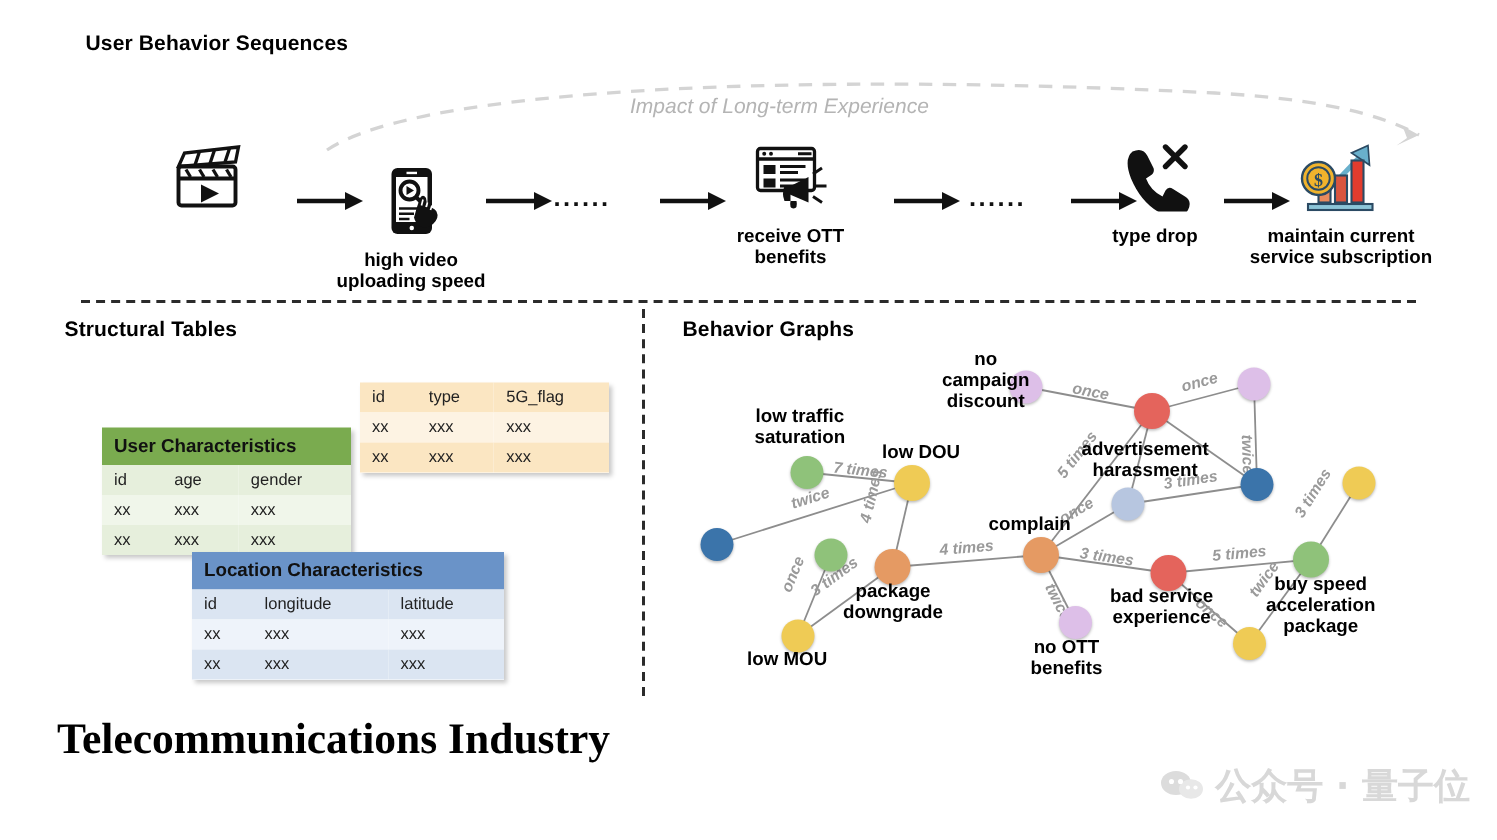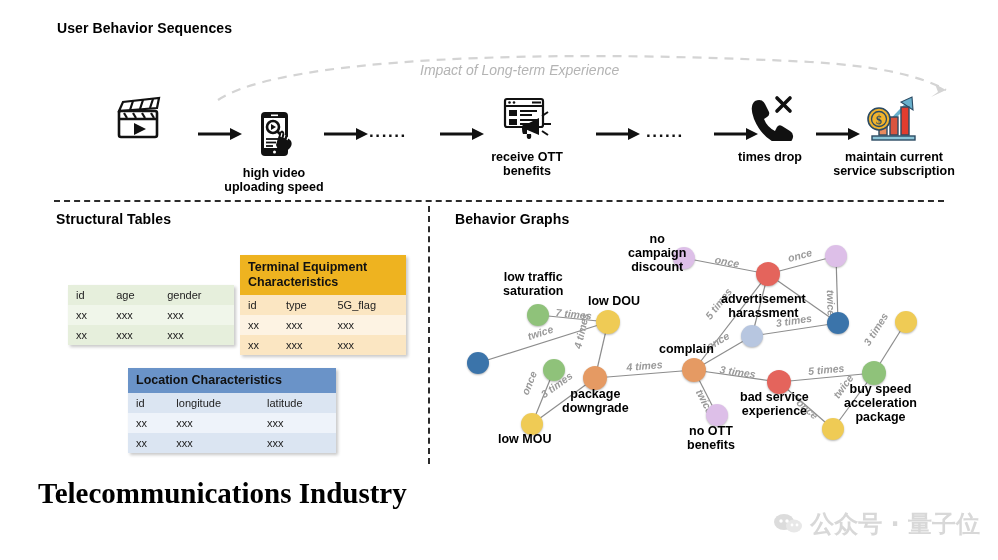--- a/index.html
+++ b/index.html
@@ -6,21 +6,21 @@
   body{
     width:998px;height:560px;background:#ffffff;
     font-family:"Liberation Sans",sans-serif;
     color:#000;overflow:hidden;position:relative;
   }
   .fig{position:absolute;left:0;top:0;width:998px;height:560px;}
 
   
   .sec-title{position:absolute;font-weight:bold;font-size:14px;letter-spacing:.1px;color:#000;}
   #t-sequences{left:57px;top:20px;}
-  #t-tables{left:56px;top:211px;}
+  #t-tables{left:43px;top:211px;}
   #t-graphs{left:455px;top:211px;}
 
   
   .hdash{position:absolute;border-top:2px dashed #2b2b2b;}
   #sep-h{left:54px;top:200px;width:890px;}
   .vdash{position:absolute;border-left:2px dashed #2b2b2b;}
   #sep-v{left:428px;top:206px;height:258px;}
 
   
   .seq{position:absolute;left:54px;top:92px;width:890px;height:100px;}
@@ -209,21 +209,21 @@
     <div class="seq-item" style="left:668px;top:0;width:96px;">
       <div class="seq-icon">
         <svg width="52" height="46" viewBox="0 0 52 46">
           <path d="M11,6 q7,-3 10,3 l4,8 q1,3 -2,5 l-3,2 q3,8 11,12 l2,-4 q2,-3 5,-1 l8,5 q5,3 2,9 q-4,7 -14,4 Q18,43 10,24 Q5,11 11,6 z" fill="#111"></path>
           <g stroke="#111" stroke-width="3.6" stroke-linecap="round">
             <line x1="33" y1="3" x2="46" y2="16"></line>
             <line x1="46" y1="3" x2="33" y2="16"></line>
           </g>
         </svg>
       </div>
-      <div class="seq-label">times drop</div>
+      <div class="seq-label">type drop</div>
     </div>
 
     <svg class="arrow" style="left:760px;">
       <line x1="2" y1="6" x2="34" y2="6" stroke="#111" stroke-width="3"></line>
       <polygon points="34,0 46,6 34,12" fill="#111"></polygon>
     </svg>
 
     <div class="seq-item" style="left:752px;top:0;width:176px;">
       <div class="seq-icon">
         <svg width="62" height="50" viewBox="0 0 62 50">
@@ -239,20 +239,21 @@
           <circle cx="16" cy="26" r="7.5" fill="none" stroke="#2b4a63" stroke-width="1.3"></circle>
           <text x="16" y="31" font-size="12" font-weight="bold" text-anchor="middle" fill="#2b4a63" font-family="Liberation Serif, serif">$</text>
         </svg>
       </div>
       <div class="seq-label">maintain current
 service subscription</div>
     </div>
   </div>
 
   <div class="tbl" id="tbl-user">
+    <div class="th">User Characteristics</div>
     <table>
       <tbody>
           <tr class="r0">
         <td>id</td>
         <td>age</td>
         <td>gender</td>
       </tr>
       <tr class="r1">
         <td>xx</td>
         <td>xxx</td>
@@ -261,21 +262,20 @@
       <tr class="r2">
         <td>xx</td>
         <td>xxx</td>
         <td>xxx</td>
       </tr>
     </tbody>
       </table>
   </div>
 
   <div class="tbl" id="tbl-term">
-    <div class="th">Terminal Equipment Characteristics</div>
     <table>
       <tbody>
           <tr class="r0">
         <td>id</td>
         <td>type</td>
         <td>5G_flag</td>
       </tr>
       <tr class="r1">
         <td>xx</td>
         <td>xxx</td>

